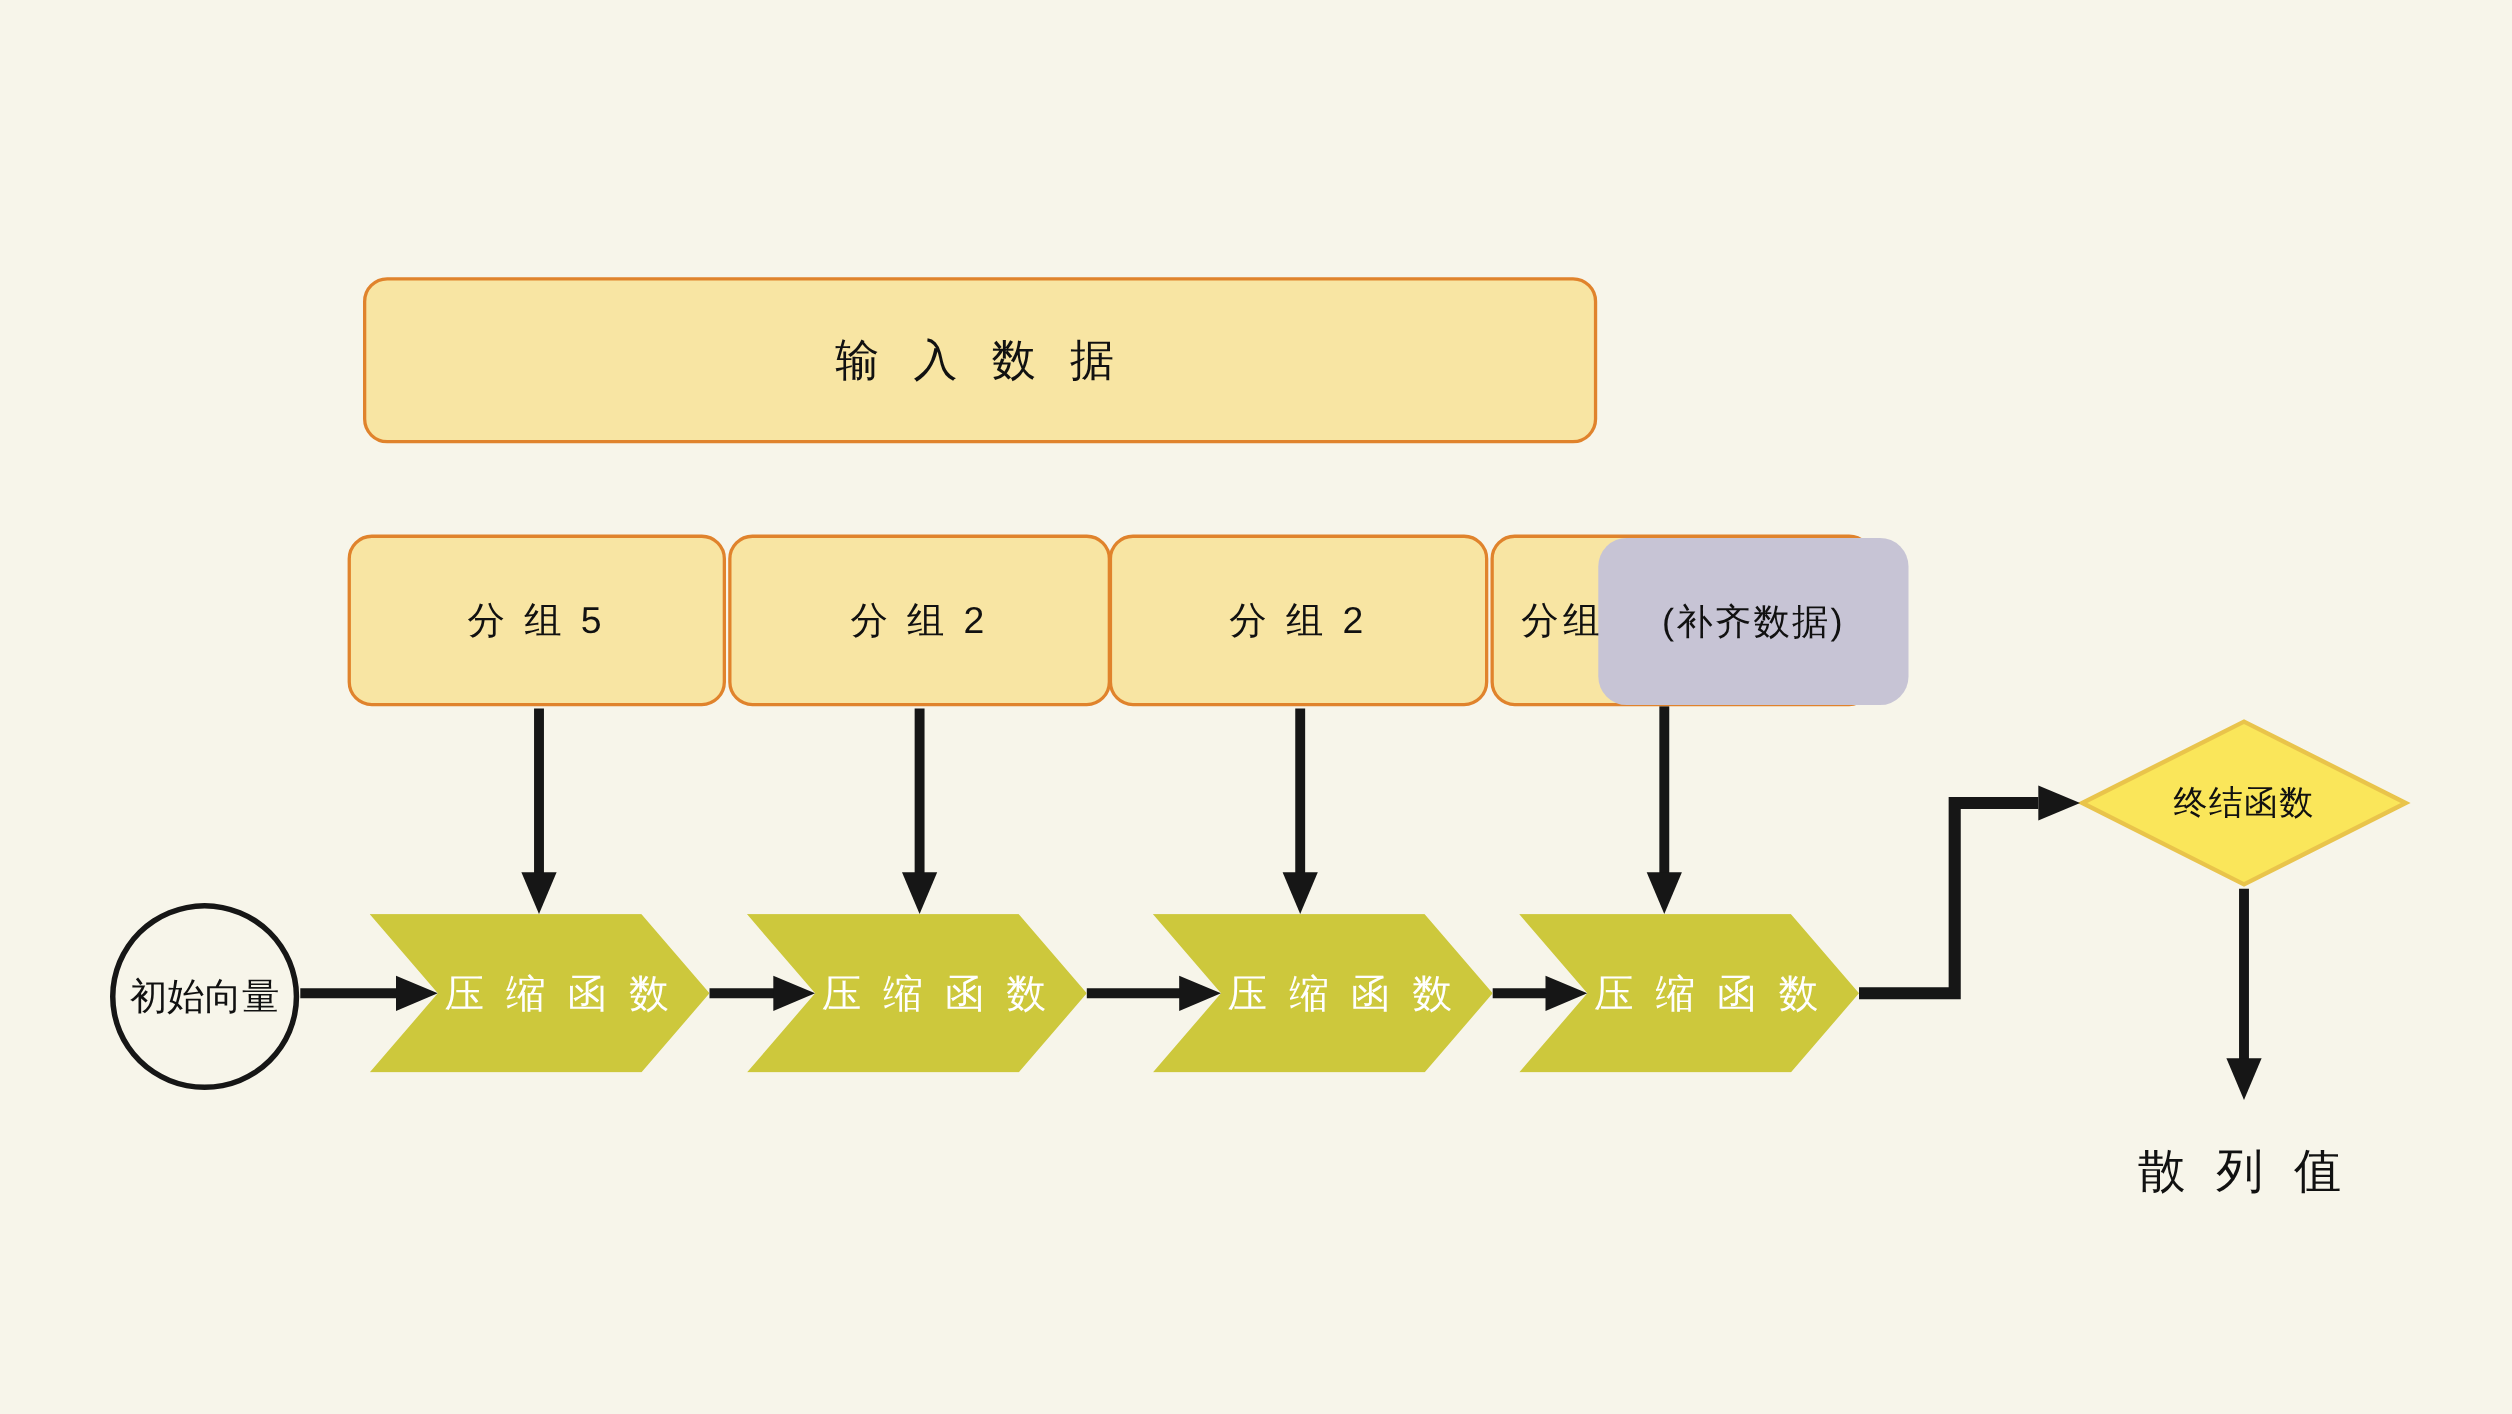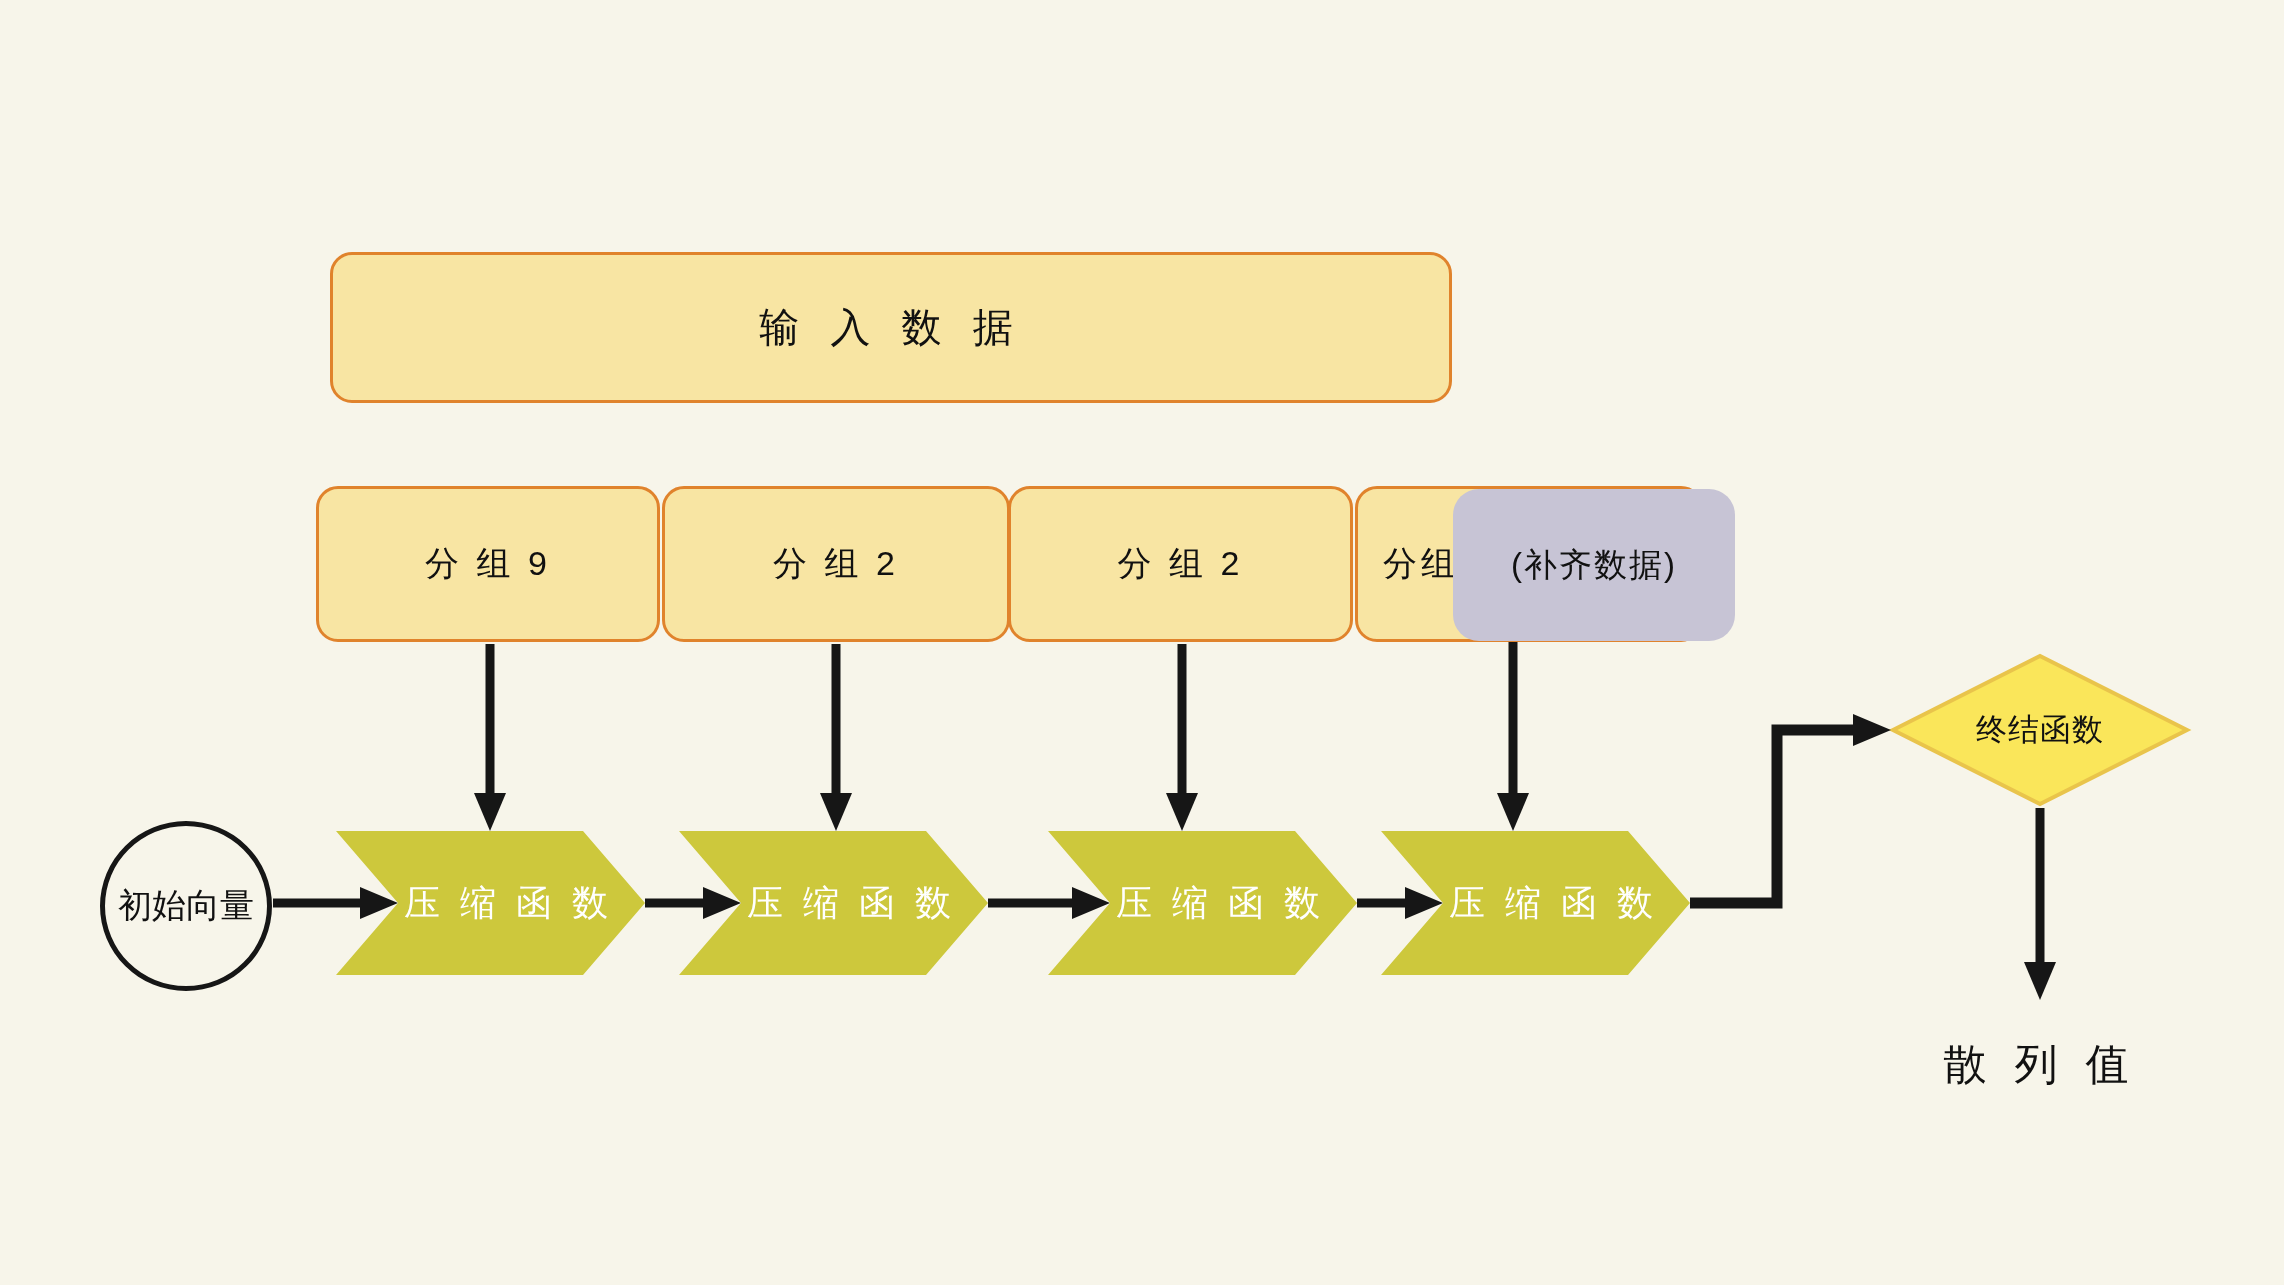--- a/index.html
+++ b/index.html
@@ -86,21 +86,21 @@
 
     <line class="line" x1="2040" y1="808" x2="2040" y2="964"></line>
     <polygon class="head" points="2040,1000 2024,962 2056,962"></polygon>
   </svg>
 
   <div class="node rounded-yellow input-box" style="left:330px;top:232px;width:1122px;height:151px;margin-top:20px;">
     <span>输 入 数 据</span>
   </div>
 
   <div class="node rounded-yellow group-box" style="left:316px;top:486px;width:344px;height:156px;">
-    <span>分 组 9</span>
+    <span>分 组 5</span>
   </div>
   <div class="node rounded-yellow group-box" style="left:662px;top:486px;width:348px;height:156px;">
     <span>分 组 2</span>
   </div>
   <div class="node rounded-yellow group-box" style="left:1008px;top:486px;width:345px;height:156px;">
     <span>分 组 2</span>
   </div>
   <div class="node rounded-yellow group-box" style="left:1355px;top:486px;width:348px;height:156px;justify-content:flex-start;padding-left:25px;">
     <span>分组4</span>
   </div>

